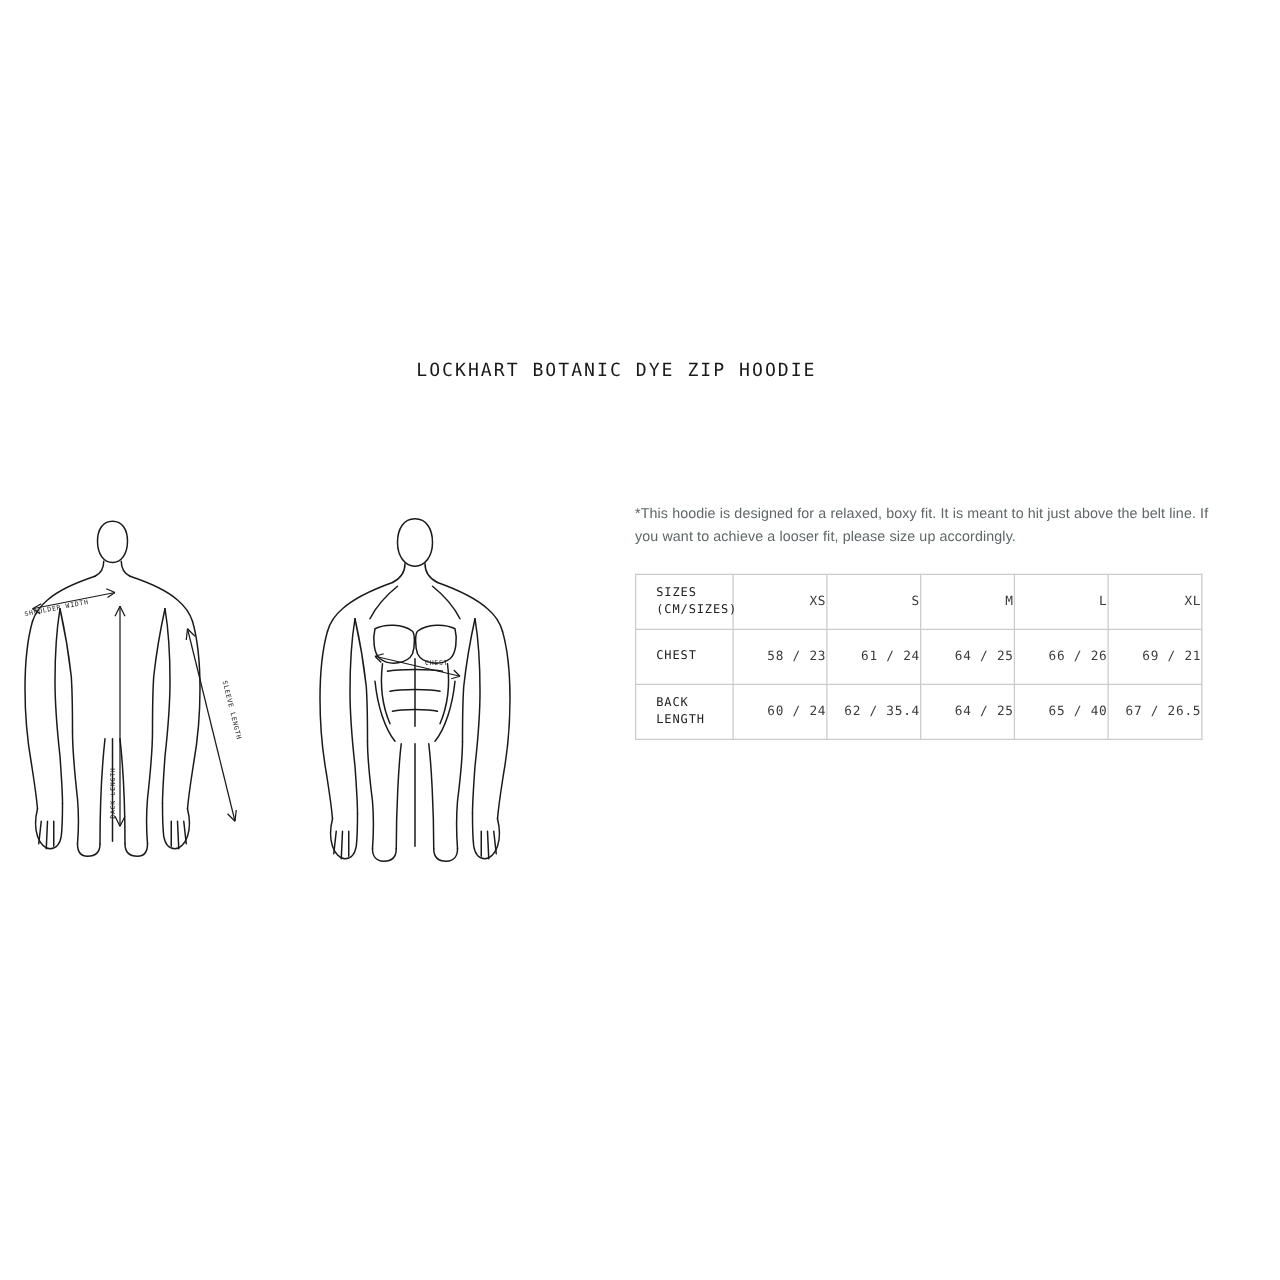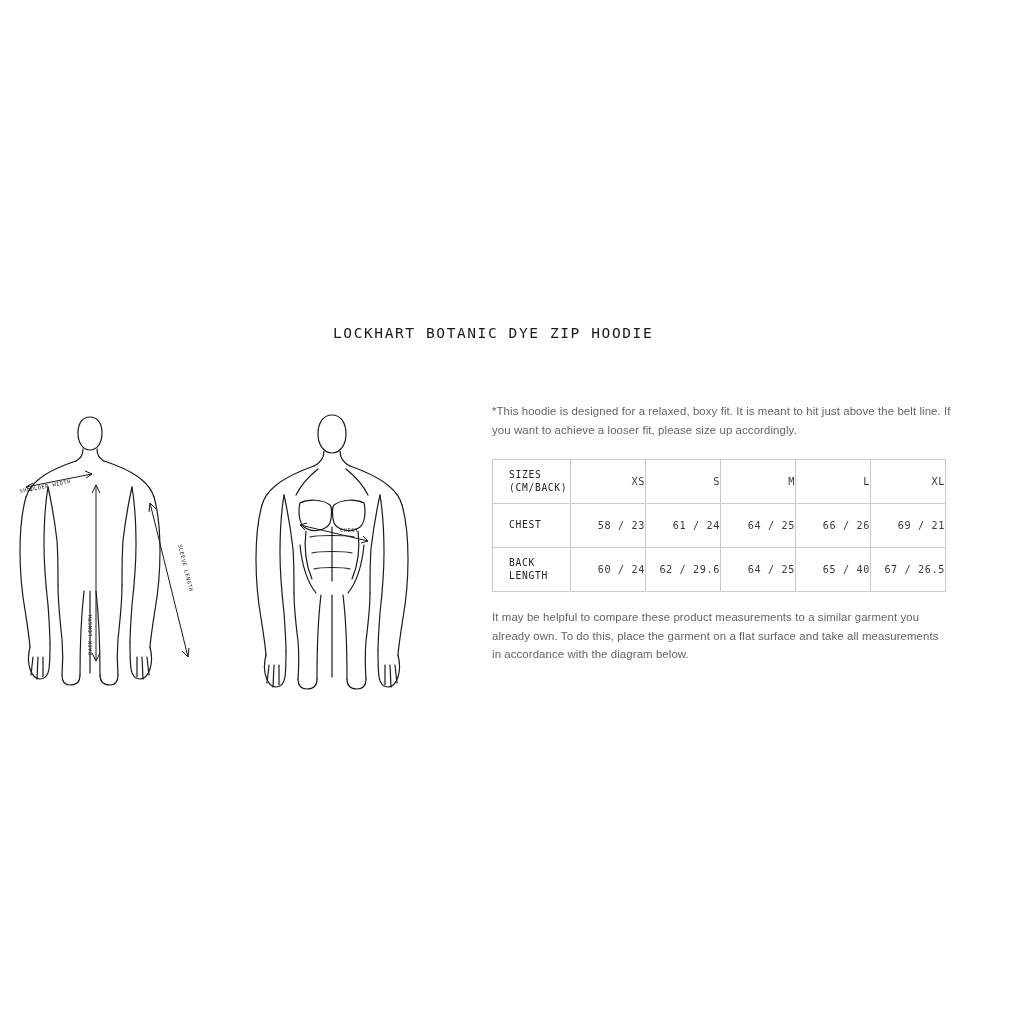--- a/index.html
+++ b/index.html
@@ -19,39 +19,38 @@
   
   #page-title {
     position: absolute;
     left: 333px;
     top: 289px;
     font-family: "DejaVu Sans Mono", monospace;
     font-size: 14.5px;
     letter-spacing: 1.6px;
     color: #1a1a1a;
     white-space: nowrap;
-    margin-top: 36px;
   }
 
   
   #figures {
     position: absolute;
     left: 0px;
     top: 395px;
     width: 460px;
     height: 330px;
   }
   #figures svg {
     display: block;
   }
 
   
   #right-col {
     position: absolute;
-    left: 492px;
+    left: 508px;
     top: 402px;
     width: 470px;
   }
   .note {
     font-size: 11.4px;
     line-height: 18.5px;
     color: #5e6668;
     letter-spacing: 0.1px;
   }
   #note-top { margin: 0 0 20px 0; max-width: 460px; }
@@ -216,21 +215,21 @@
       <col class="col-size">
         <col class="col-size">
         <col class="col-size">
         <col class="col-size">
         <col class="col-size">
     </colgroup>
     <thead>
       <tr>
         <th class="rowhead">
           <span>SIZES</span>
-          <span>(CM/BACK)</span>
+          <span>(CM/SIZES)</span>
         </th>
         <th>XS</th>
         <th>S</th>
         <th>M</th>
         <th>L</th>
         <th>XL</th>
       </tr>
     </thead>
     <tbody>
       <tr>
@@ -243,22 +242,21 @@
         <td>64 / 25</td>
         <td>66 / 26</td>
         <td>69 / 21</td>
       </tr>
       <tr>
         <th class="rowhead">
           <span>BACK</span>
           <span>LENGTH</span>
         </th>
         <td>60 / 24</td>
-        <td>62 / 29.6</td>
+        <td>62 / 35.4</td>
         <td>64 / 25</td>
         <td>65 / 40</td>
         <td>67 / 26.5</td>
       </tr>
     </tbody>
   </table>
 
-  <p id="note-bottom" class="note">It may be helpful to compare these product measurements to a similar garment you already own. To do this, place the garment on a flat surface and take all measurements in accordance with the diagram below.</p>
 </div>
 
 </body></html>

